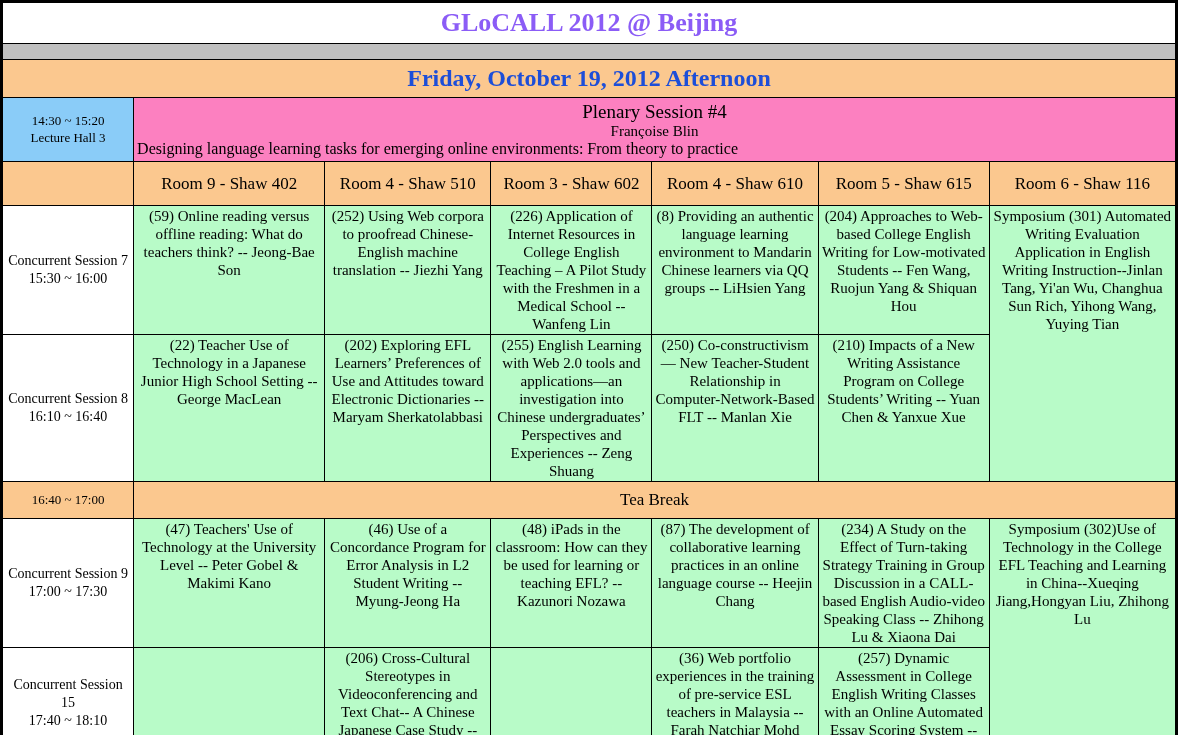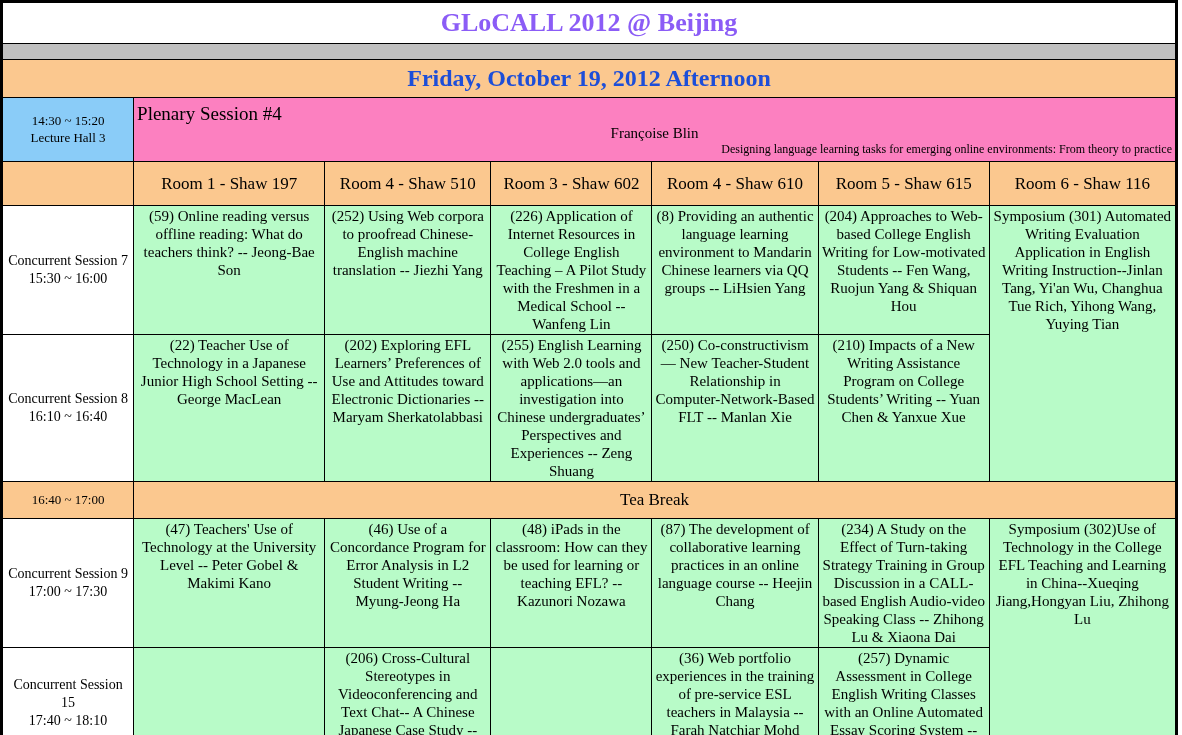--- a/index.html
+++ b/index.html
@@ -19,23 +19,23 @@
   .blue{background:#8accf8;}
   .green{background:#b8fbc8;}
   
   .h-title{height:38px;} .h-gray{height:13px;} .h-friday{height:35px;}
   .h-plenary{height:61px;} .h-rooms{height:41px;}
   .h-s7{height:92px;} .h-s8{height:133px;} .h-tea{height:34px;}
   .h-s9{height:110px;} .h-s10{height:104px;}
   
   .title-text{color:#8b5cf6;font-weight:bold;font-size:26px;text-align:center;}
   .friday-text{color:#1d4ed8;font-weight:bold;font-size:24px;text-align:center;}
-  .plenary-title{font-size:19px;}
+  .plenary-title{font-size:19px;text-align:center;}
   .plenary-speaker{font-size:15px;text-align:center;}
-  .plenary-topic{font-size:12px;text-align:right;}
+  .plenary-topic{font-size:16px;text-align:left;}
   .room-head{font-size:17px;text-align:center;}
   .time-cell{font-size:13px;text-align:center;line-height:1.25;}
   .sess-label{font-size:14px;text-align:center;line-height:1.3;}
   .talk{font-size:15px;line-height:1.2;text-align:center;}
   td.talk-cell{vertical-align:top;}
   .tea-text{font-size:17px;text-align:center;}
 </style>
 </head>
 <body>
 
@@ -75,21 +75,21 @@
     </td>
     <td colspan="6" class="pink">
       <div class="plenary-title">Plenary Session #4</div>
       <div class="plenary-speaker">Françoise Blin</div>
       <div class="plenary-topic">Designing language learning tasks for emerging online environments: From theory to practice</div>
     </td>
   </tr>
 
   <tr>
     <td class="orange h-rooms"></td>
-    <td class="orange room-head">Room 1 - Shaw 197</td>
+    <td class="orange room-head">Room 9 - Shaw 402</td>
     <td class="orange room-head">Room 4 - Shaw 510</td>
     <td class="orange room-head">Room 3 - Shaw 602</td>
     <td class="orange room-head">Room 4 - Shaw 610</td>
     <td class="orange room-head">Room 5 - Shaw 615</td>
     <td class="orange room-head">Room 6 - Shaw 116</td>
   </tr>
 
   <tr>
     <td class="white h-s7 sess-label">
       <div>Concurrent Session 7</div>
@@ -104,21 +104,21 @@
     <td class="green talk-cell">
             <div class="talk">(226) Application of Internet Resources in College English Teaching – A Pilot Study with the Freshmen in a Medical School -- Wanfeng Lin</div>
           </td>
     <td class="green talk-cell">
             <div class="talk">(8) Providing an authentic language learning environment to Mandarin Chinese learners via QQ groups -- LiHsien Yang</div>
           </td>
     <td class="green talk-cell">
             <div class="talk">(204) Approaches to Web-based College English Writing for Low-motivated Students -- Fen Wang, Ruojun Yang &amp; Shiquan Hou</div>
           </td>
     <td class="green talk-cell" rowspan="2">
-            <div class="talk">Symposium (301) Automated Writing Evaluation Application in English Writing Instruction--Jinlan Tang, Yi'an Wu, Changhua Tue Rich, Yihong Wang, Yuying Tian</div>
+            <div class="talk">Symposium (301) Automated Writing Evaluation Application in English Writing Instruction--Jinlan Tang, Yi'an Wu, Changhua Sun Rich, Yihong Wang, Yuying Tian</div>
           </td>
   </tr>
 
   <tr>
     <td class="white h-s8 sess-label">
       <div>Concurrent Session 8</div>
       <div>16:10 ~ 16:40</div>
     </td>
     <td class="green talk-cell">
             <div class="talk">(22) Teacher Use of Technology in a Japanese Junior High School Setting -- George MacLean</div>

